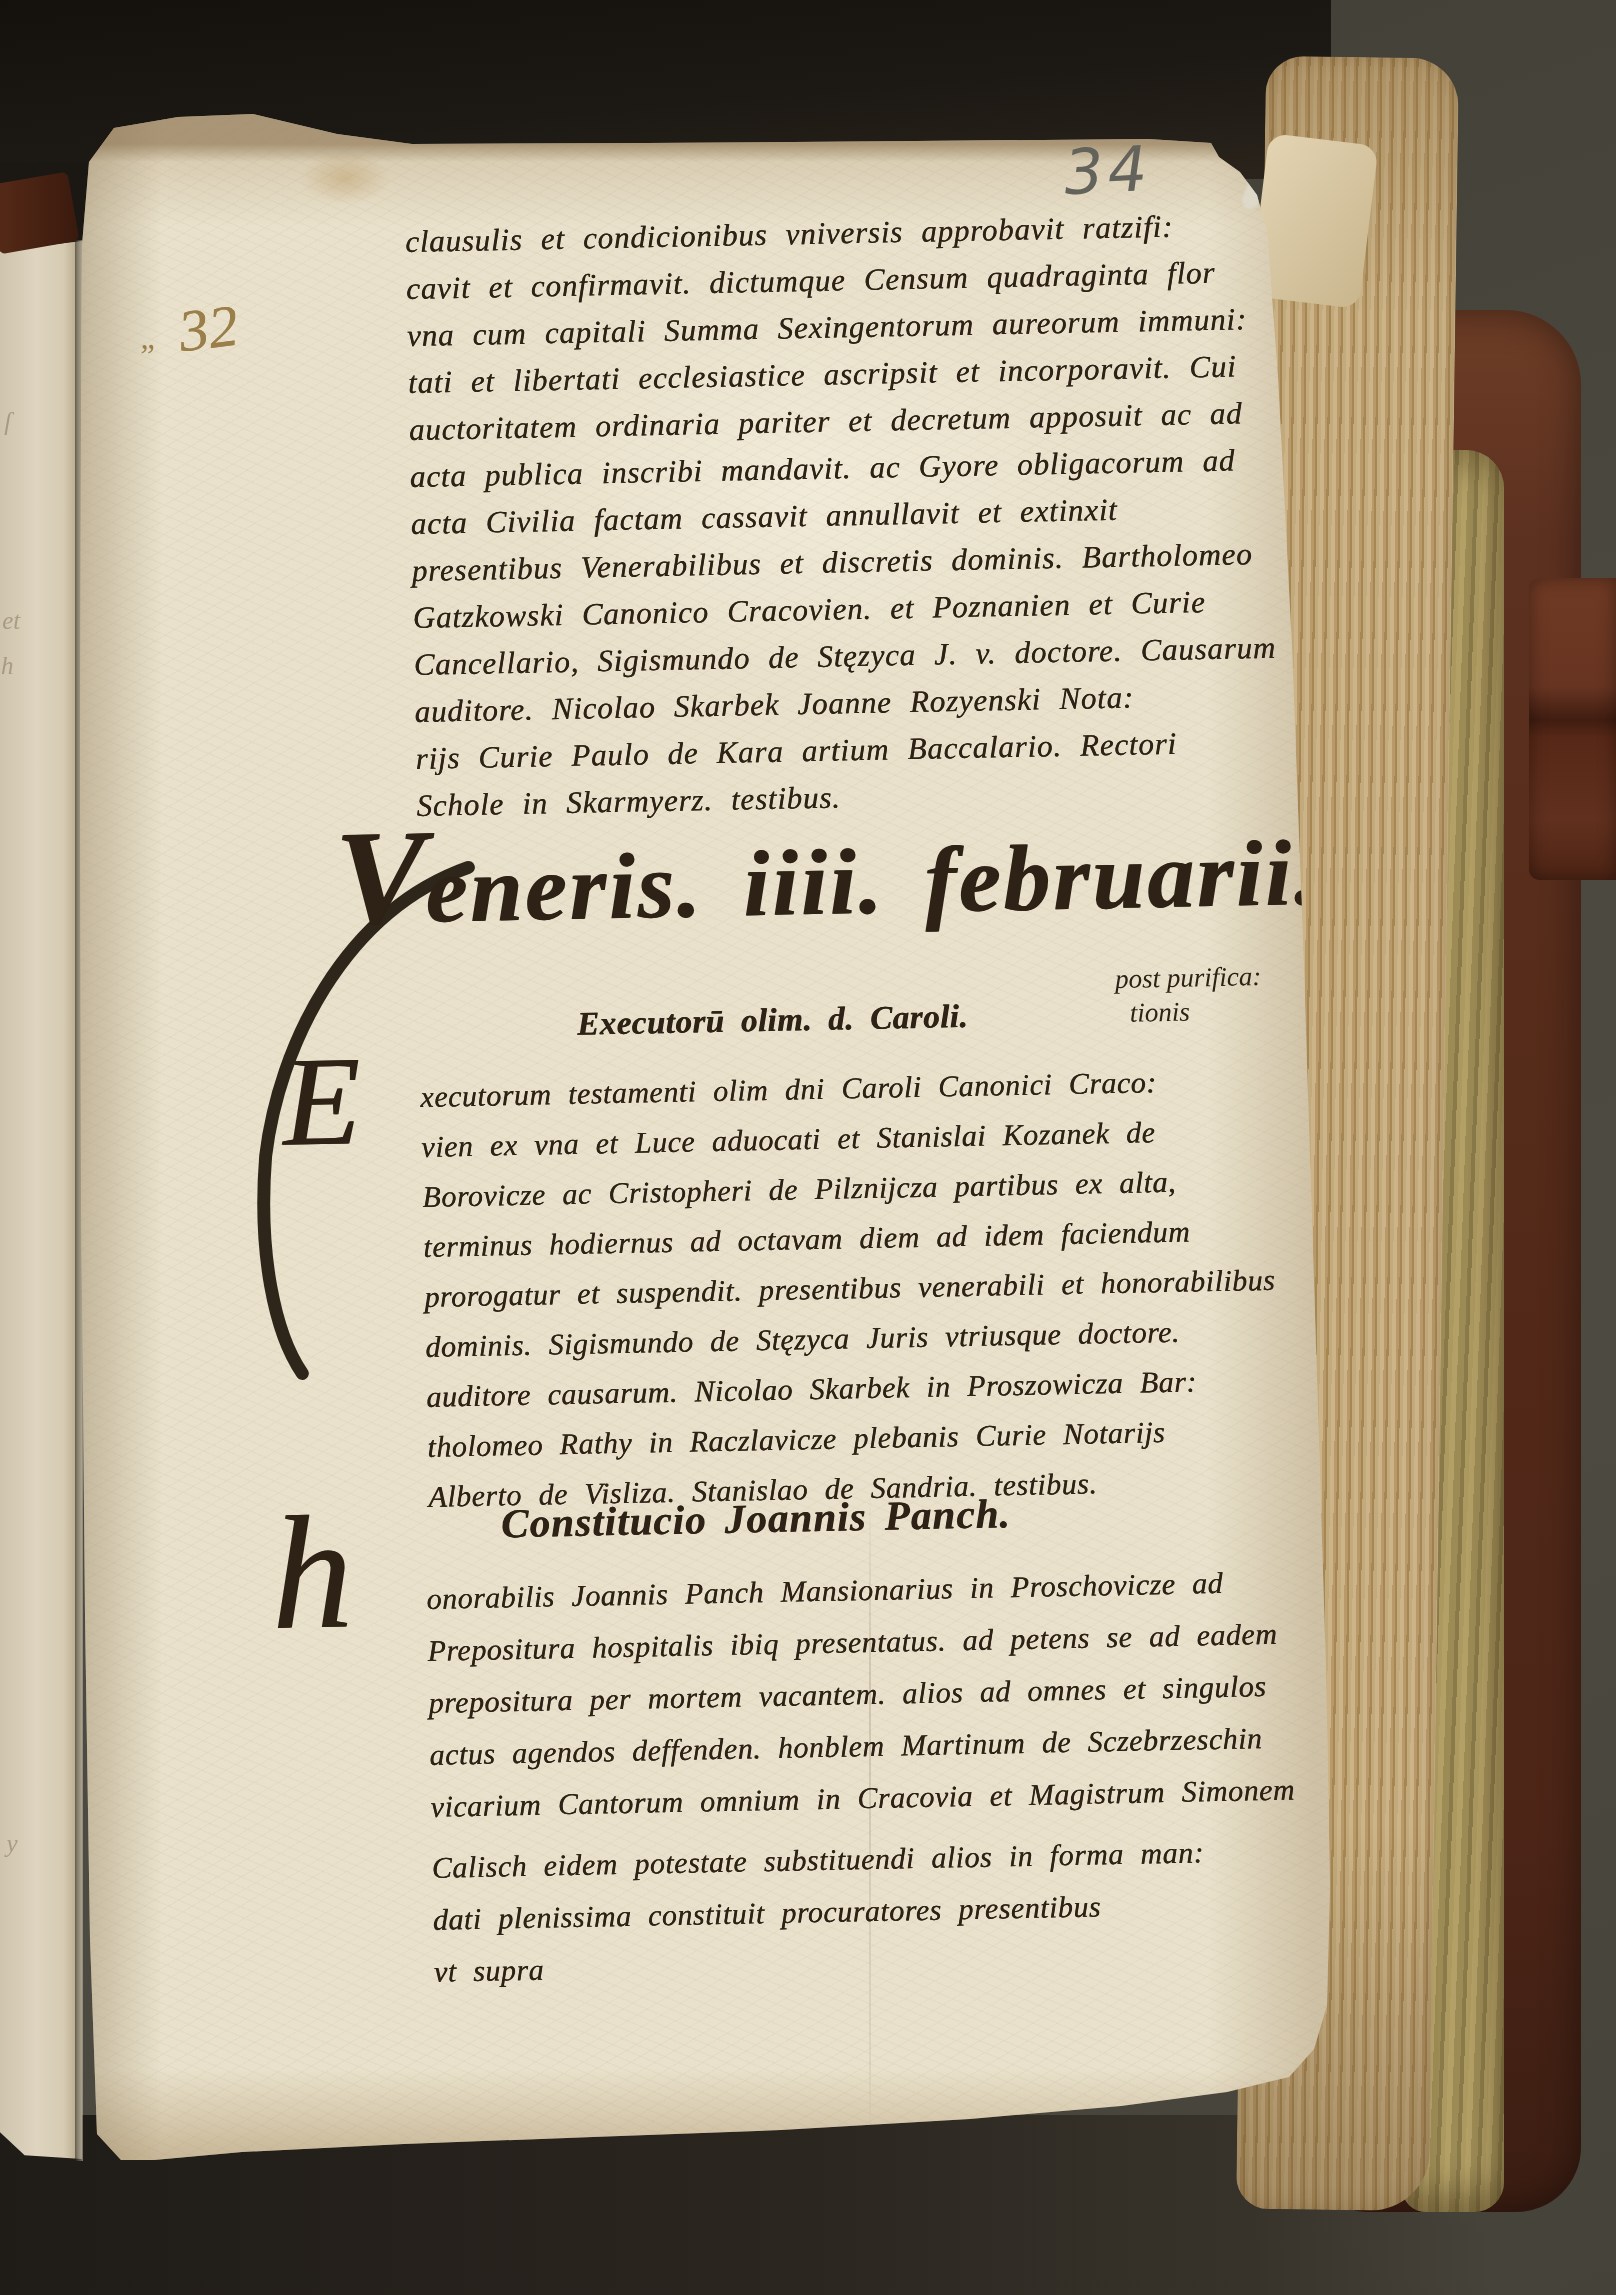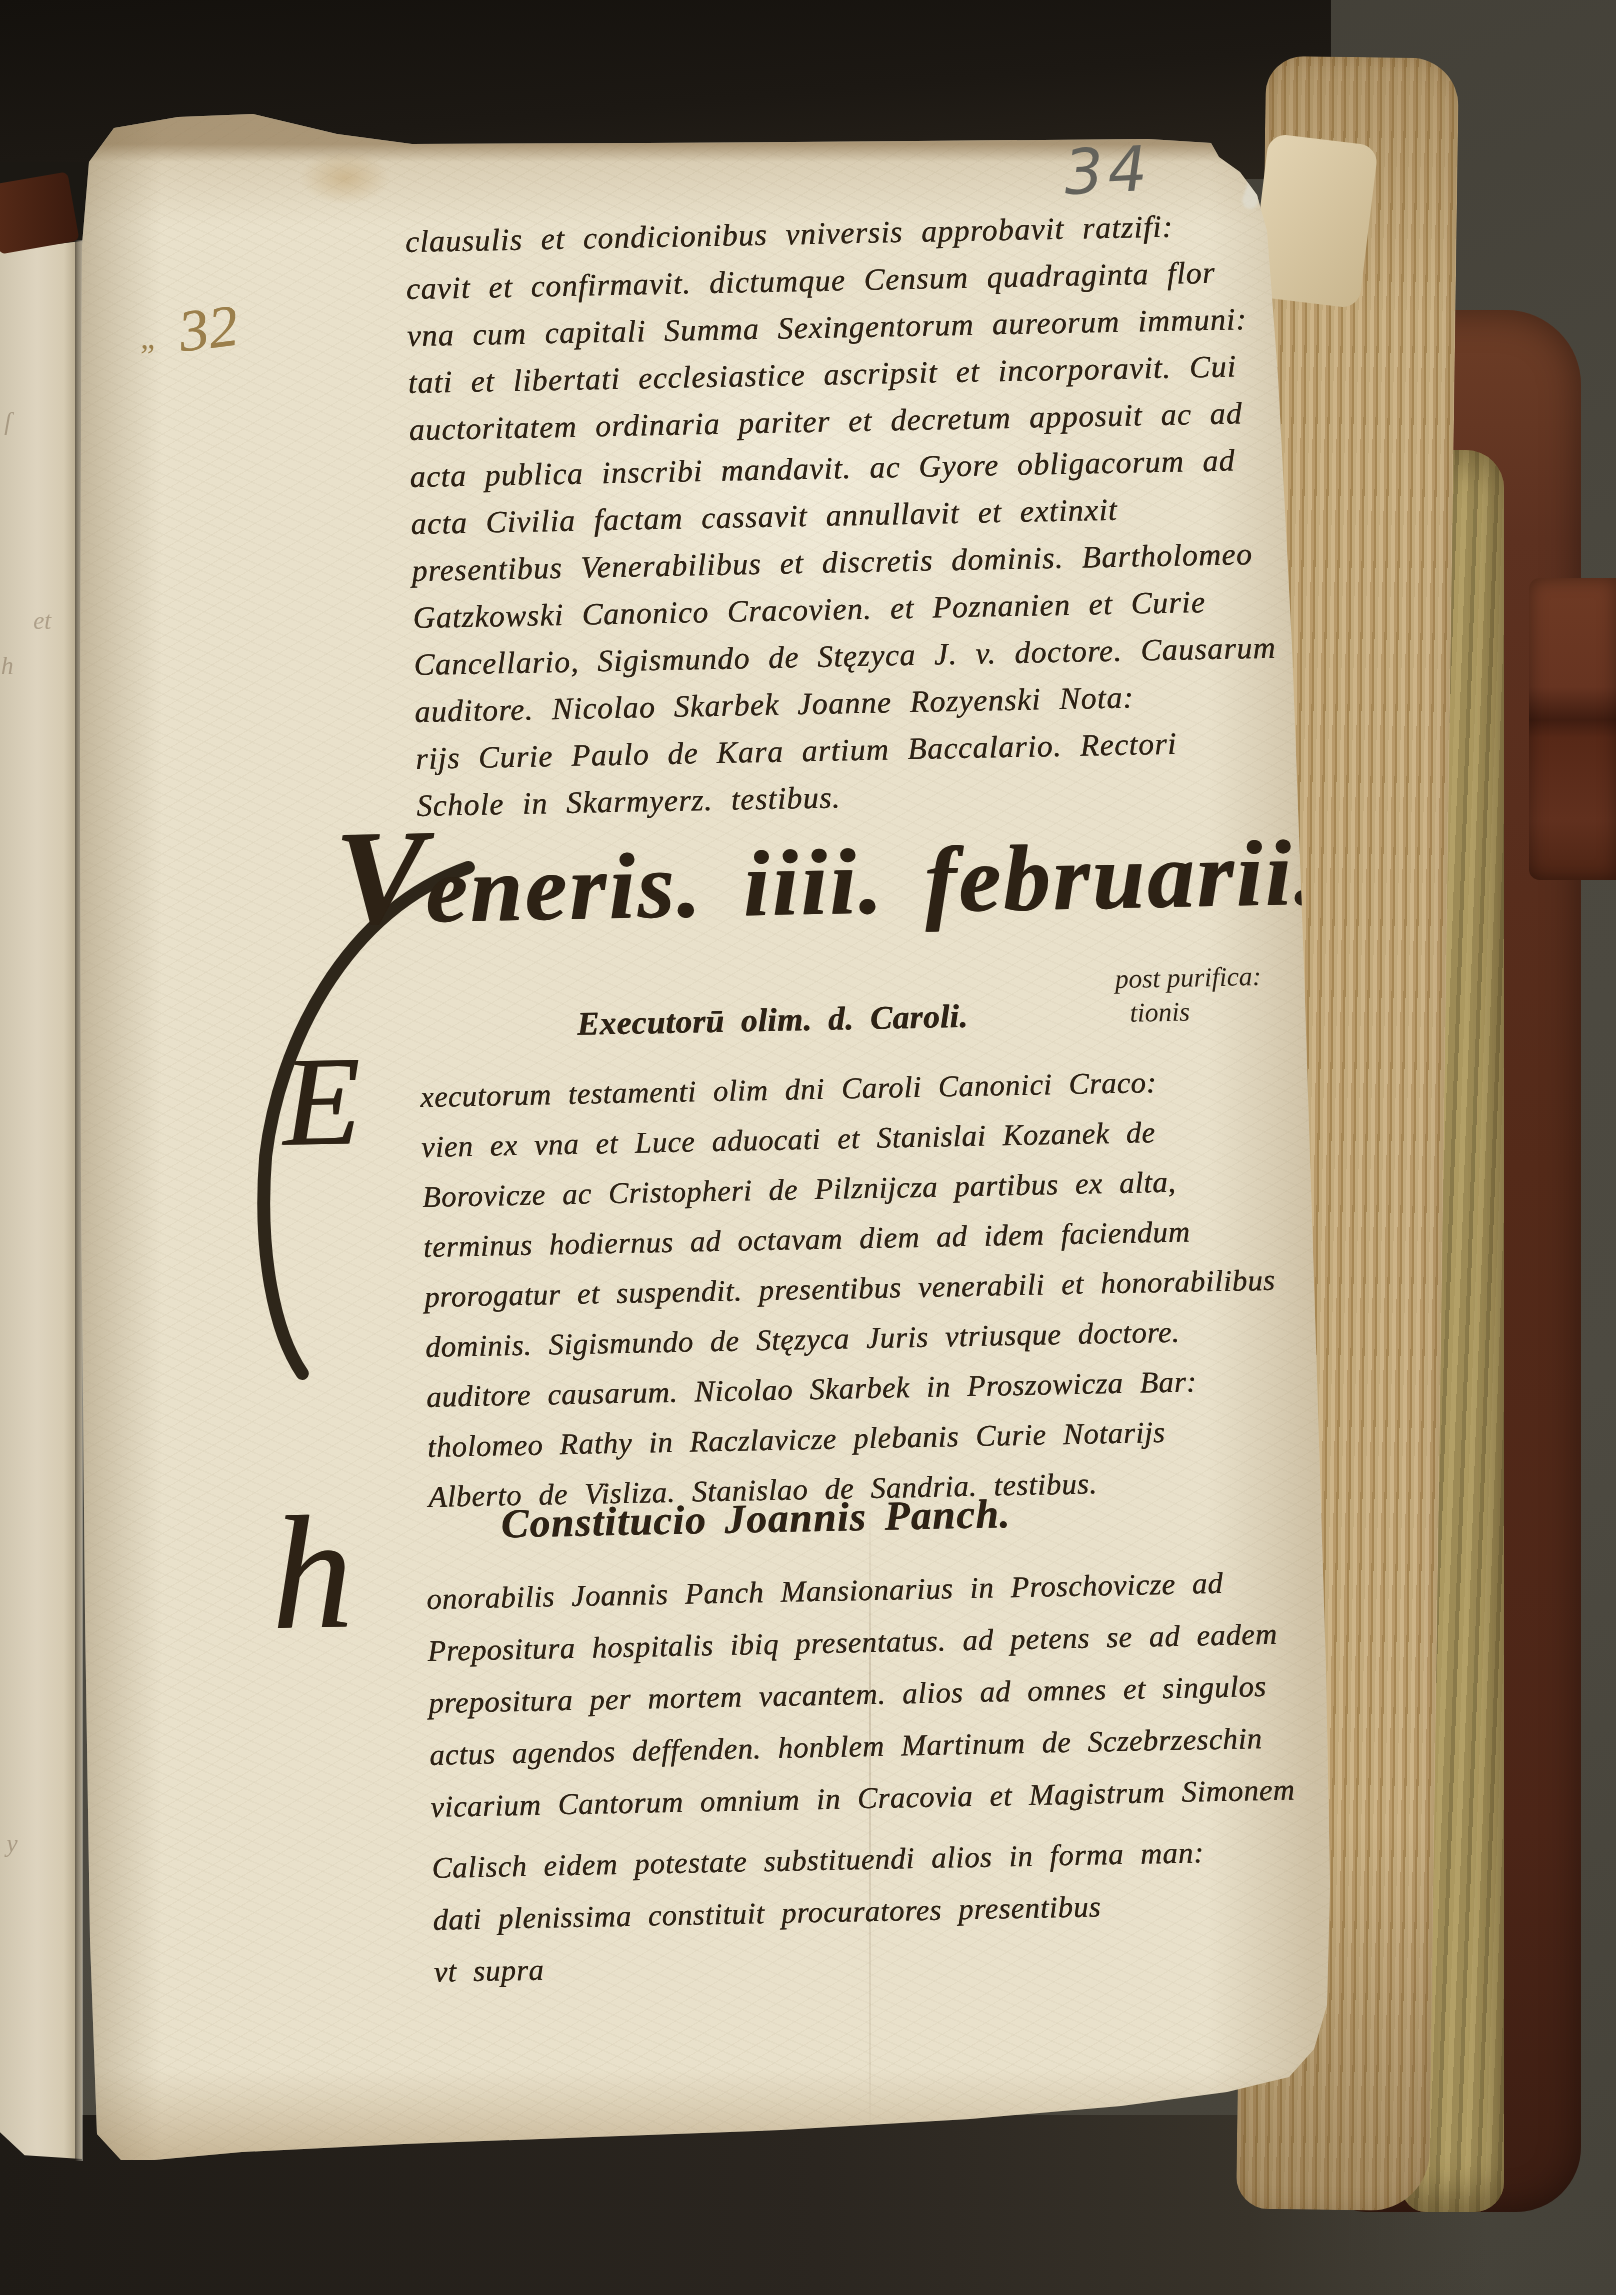--- a/index.html
+++ b/index.html
@@ -37,21 +37,21 @@
       repeating-linear-gradient(90deg,#cdb488 0 3.8px,#b89a6a 3.8px 6.5px,#a68754 6.5px 8.6px,#c3aa7c 8.6px 12px);
     box-shadow:inset 0 0 21.6px rgba(90,65,30,.25);}
   .under-page-corner{position:absolute;left:1259px;top:139px;width:110px;height:164px;
     background:linear-gradient(120deg,#e3d4b3,#c9b68e);transform:rotate(7deg);border-radius:18.3px;}
 
   
   .left-page-edge{position:absolute;left:0;top:241px;width:82px;height:1918px;
     background:linear-gradient(90deg,#cfc5ae 0%,#ded4bf 45%,#d6cbb2 78%,#b5a88c 95%,#8d8066 100%);
     clip-path:polygon(0 9.7px,100% 0,100% 100%,30% 99.8%,0 98.6%);}
   .ghost-fragment{position:absolute;font-style:italic;font-size:25px;color:rgba(100,80,55,.38);}
-  .g1{left:4.3px;top:167px;}  .g2{left:2.2px;top:366px;margin-left:31px;} .g3{left:1.1px;top:411px;} .g4{left:6.5px;top:1589px;}
+  .g1{left:4.3px;top:167px;}  .g2{left:2.2px;top:366px;} .g3{left:1.1px;top:411px;} .g4{left:6.5px;top:1589px;}
   .leather-corner-tl{position:absolute;left:-7.5px;top:178px;width:81px;height:70px;
     background:linear-gradient(100deg,#582b18,#3a1a0e);transform:rotate(-10deg);border-radius:6.5px;}
   .gutter-line{position:absolute;left:75px;top:240px;width:7.5px;height:1921px;
     background:linear-gradient(90deg,rgba(30,25,18,.55),rgba(240,235,220,.45));}
 
   
   .manuscript-page{position:absolute;left:0;top:0;width:1617px;height:2295px;
     background:
       radial-gradient(ellipse 485px 323px at 808px 485px,#f1ebd9 0%,rgba(241,235,217,0) 60%),
       radial-gradient(ellipse 65px 38px at 345px 178px,rgba(186,152,96,.45),rgba(186,152,96,0) 70%),

